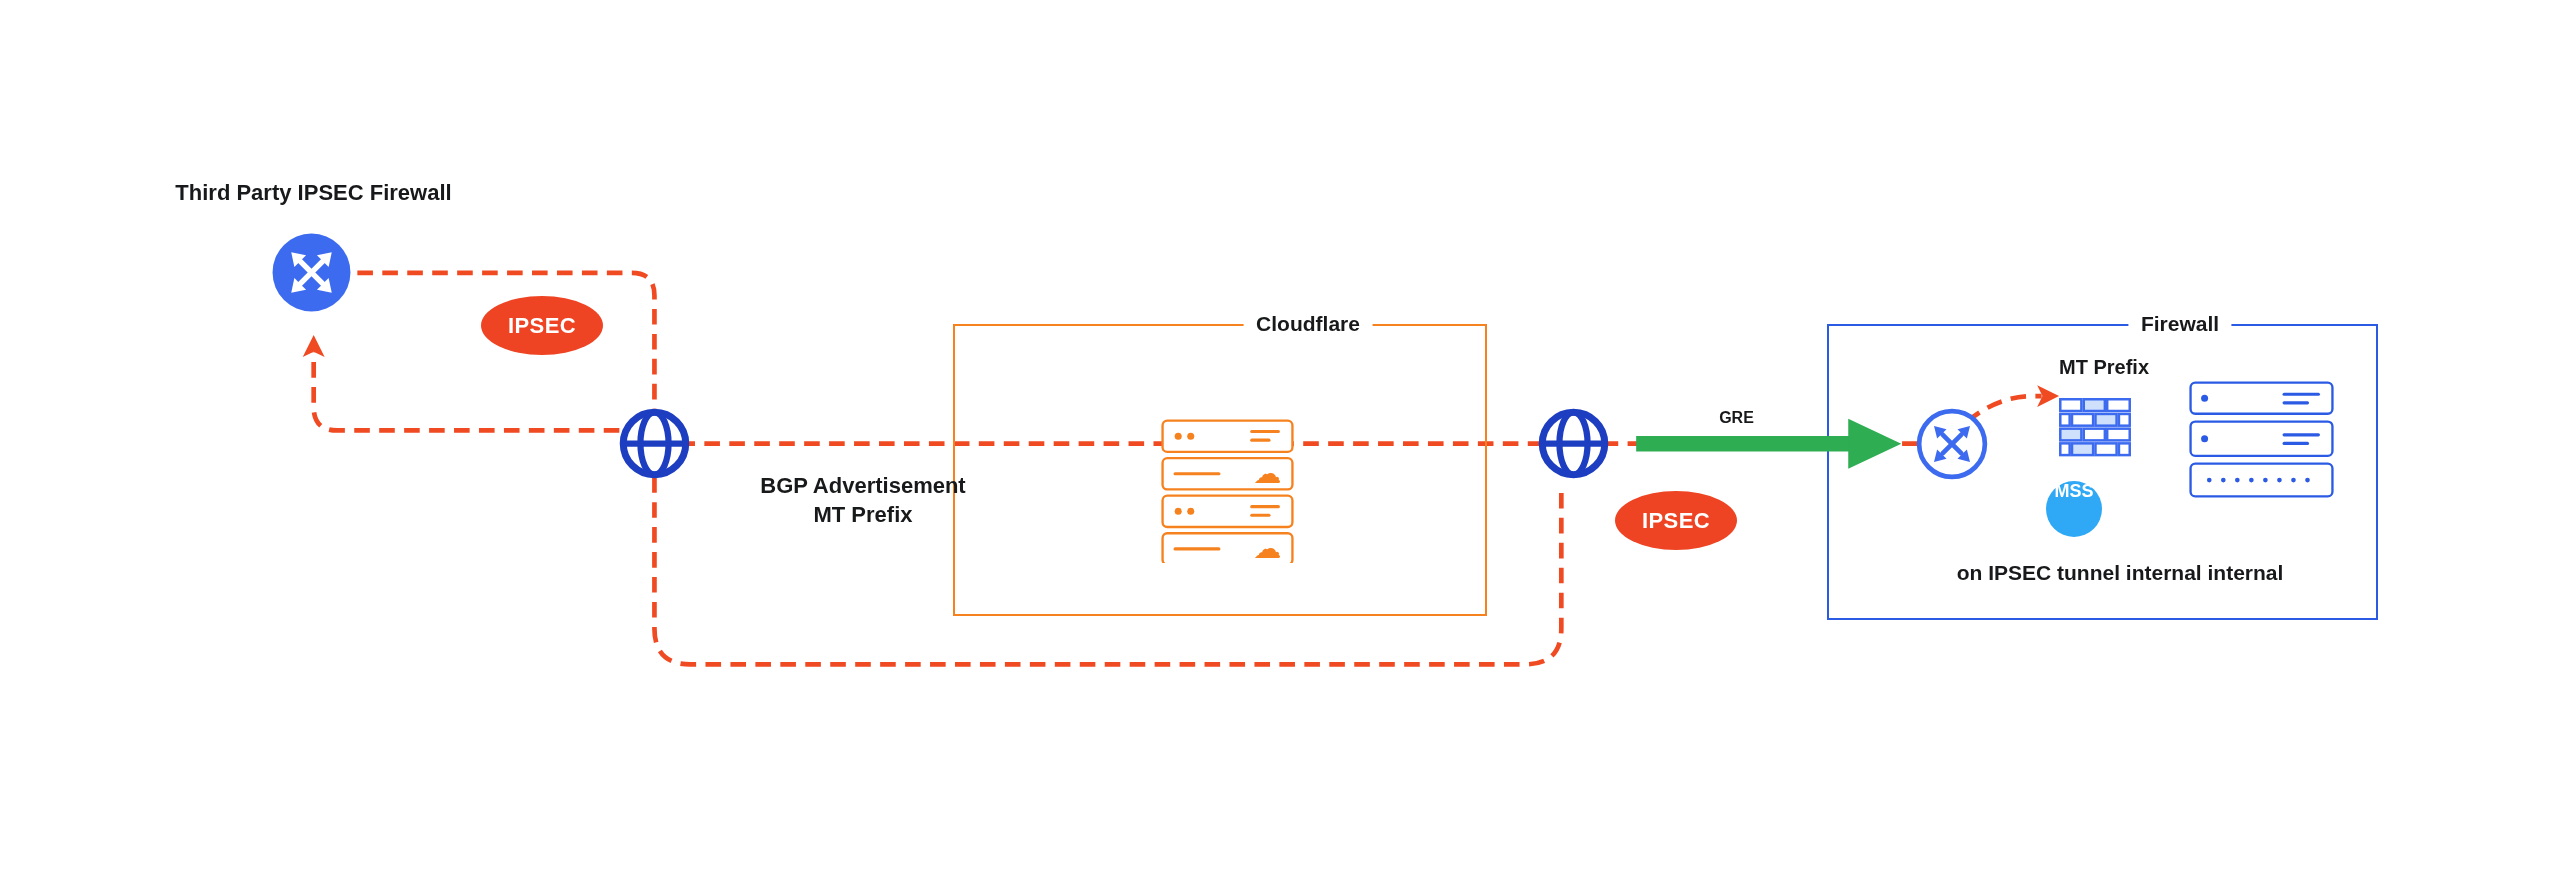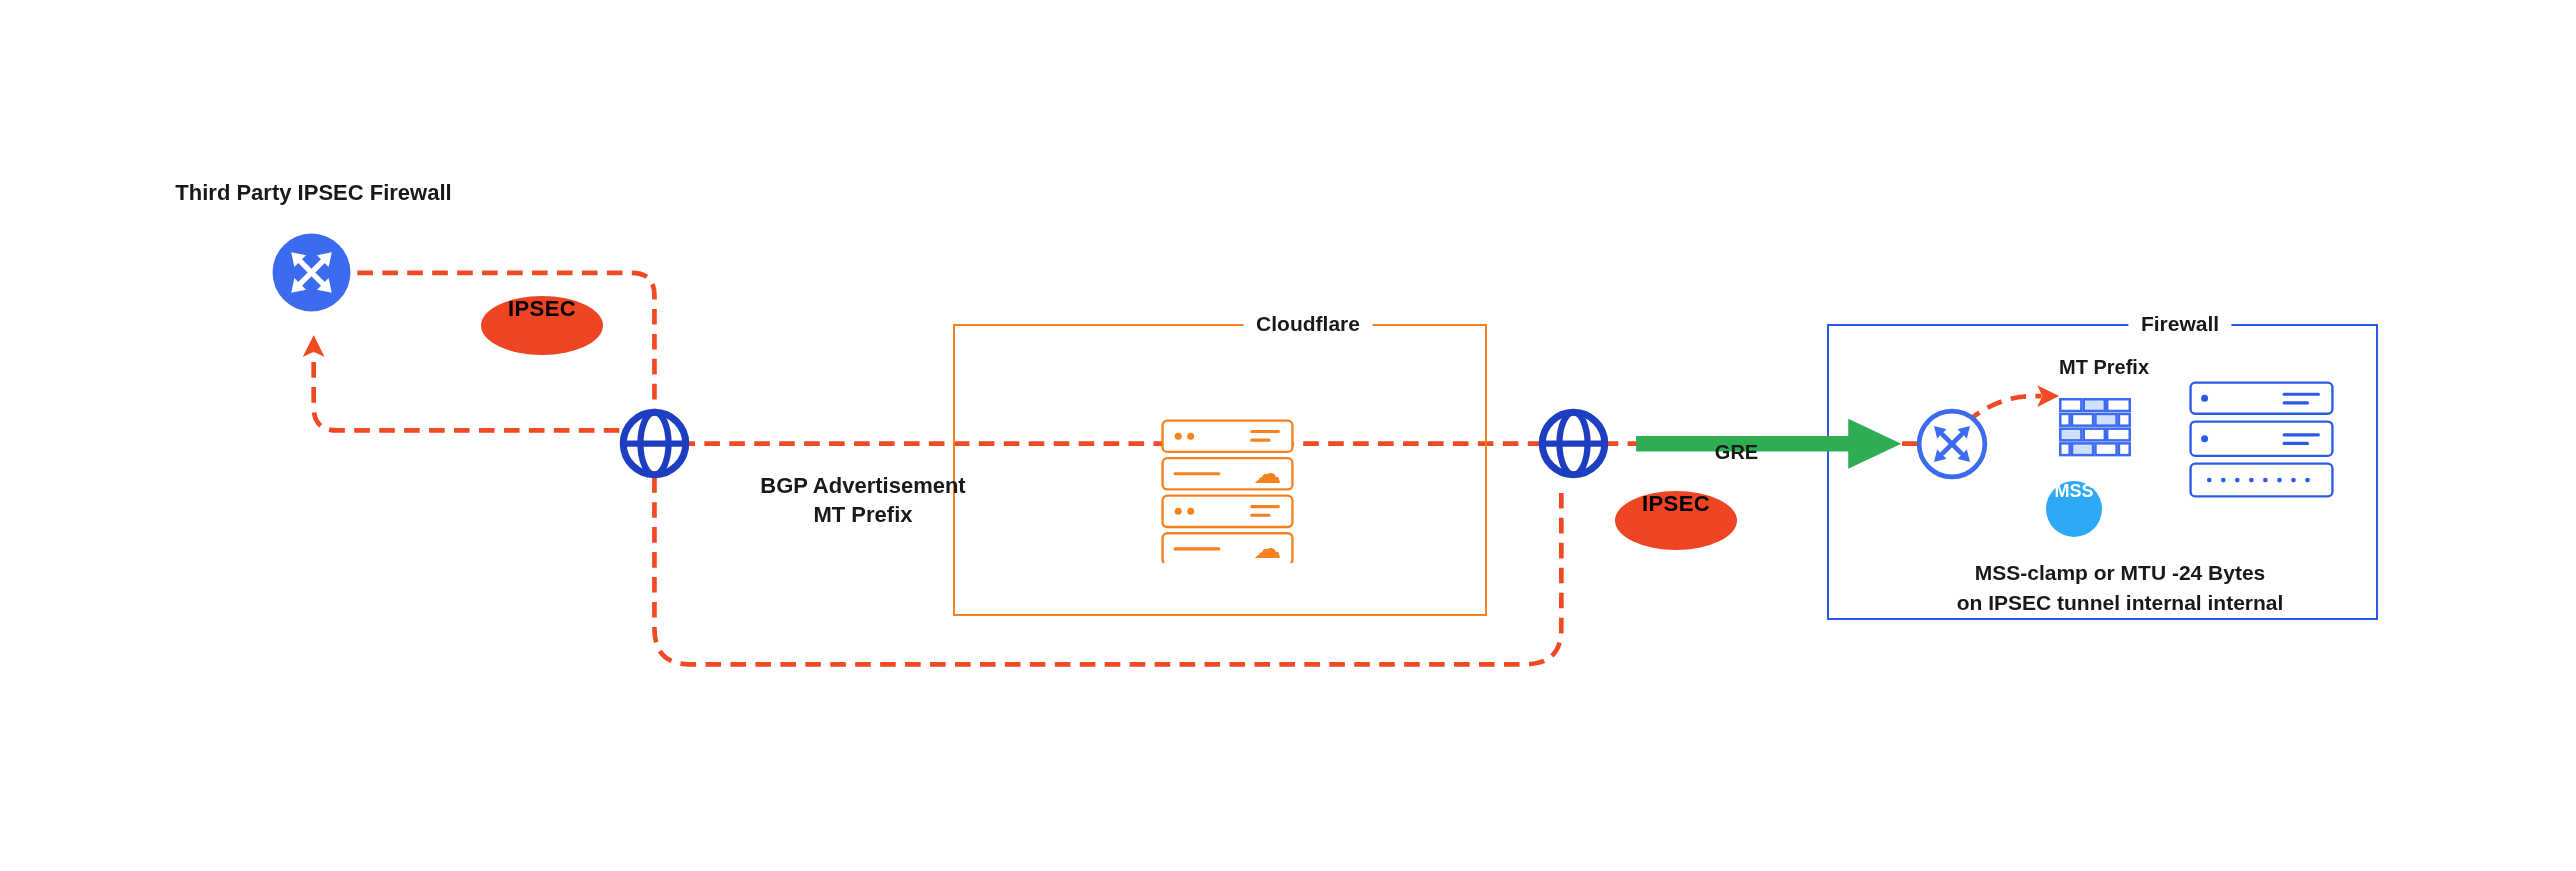--- a/index.html
+++ b/index.html
@@ -15,22 +15,22 @@
   .layer-base{z-index:1;}
   .frame{position:absolute;border:2.3px solid;background:transparent;z-index:2;padding-left:37px;}
   .frame.cf{border-color:var(--cf-orange);}
   .frame.cust{border-color:var(--blue-primary);}
   .frame-label{position:absolute;top:-14px;transform:translateX(-50%);background:#fff;
     padding:0 12.5px;font-weight:700;font-size:21px;color:var(--text);white-space:nowrap;}
   .layer-overlay{z-index:3;}
   .node{position:absolute;z-index:4;}
   .lbl{position:absolute;z-index:5;font-weight:700;color:var(--text);white-space:nowrap;}
   .center{text-align:center;}
-  .pill{position:absolute;z-index:5;background:var(--badge-red);color:#000000;border-radius:50%;
-    display:flex;justify-content:center;font-weight:700;font-size:22px;letter-spacing:0.4px;}
+  .pill{position:absolute;z-index:5;background:var(--badge-red);color:#ffffff;border-radius:50%;
+    display:flex;align-items:center;justify-content:center;font-weight:700;font-size:22px;letter-spacing:0.4px;}
   .mss{position:absolute;z-index:5;background:var(--sky-blue);color:#fff;border-radius:50%;
     display:flex;align-items:flex-start;justify-content:center;font-weight:700;font-size:18px;}
   .dashed{fill:none;stroke:var(--orange-red);stroke-width:6;stroke-dasharray:20 12;}
 </style>
 </head>
 <body>
 
 <div class="canvas">
 
   <svg class="layer layer-base" width="2576" height="871" viewBox="0 0 3303 1117">
@@ -122,21 +122,21 @@
   </div>
 
   <div class="node" style="left:1536px;top:406px;width:75px;height:75px;">
     <svg width="75" height="75" viewBox="0 0 96 96">
       <circle cx="48" cy="48" r="40" fill="#fff" stroke="var(--blue-dark)" stroke-width="9"></circle>
       <ellipse cx="48" cy="48" rx="18" ry="40" fill="none" stroke="var(--blue-dark)" stroke-width="8"></ellipse>
       <line x1="9" y1="48" x2="87" y2="48" stroke="var(--blue-dark)" stroke-width="8"></line>
     </svg>
   </div>
 
-  <div class="lbl center" style="left:1674px;top:409px;width:125px;font-size:20px;margin-top:32px;">GRE</div>
+  <div class="lbl center" style="left:1674px;top:409px;width:125px;font-size:16px;">GRE</div>
 
   <div class="pill" style="left:1615px;top:491px;width:122px;height:59px;">
     <span>IPSEC</span>
   </div>
 
   <div class="node" style="left:1916px;top:408px;width:72px;height:72px;">
     <svg width="72" height="72" viewBox="0 0 92 92">
       <circle cx="46" cy="46" r="42" fill="#fff" stroke="var(--blue-icon)" stroke-width="6"></circle>
       <g stroke="var(--blue-icon)" stroke-width="6" stroke-linecap="round">
         <line x1="34" y1="34" x2="58" y2="58"></line>
@@ -202,18 +202,17 @@
         <circle cx="80" cy="127" r="3"></circle>
           <circle cx="98" cy="127" r="3"></circle>
           <circle cx="116" cy="127" r="3"></circle>
         <circle cx="134" cy="127" r="3"></circle>
           <circle cx="152" cy="127" r="3"></circle>
       </g>
     </svg>
   </div>
 
   <div class="lbl center" style="left:1847px;top:558px;width:546px;font-size:21px;line-height:30px;">
-    <div>MSS-clamp or MTU -24 Bytes</div>
     <div>on IPSEC tunnel internal internal</div>
   </div>
 
 </div>
 
 
 </body></html>

